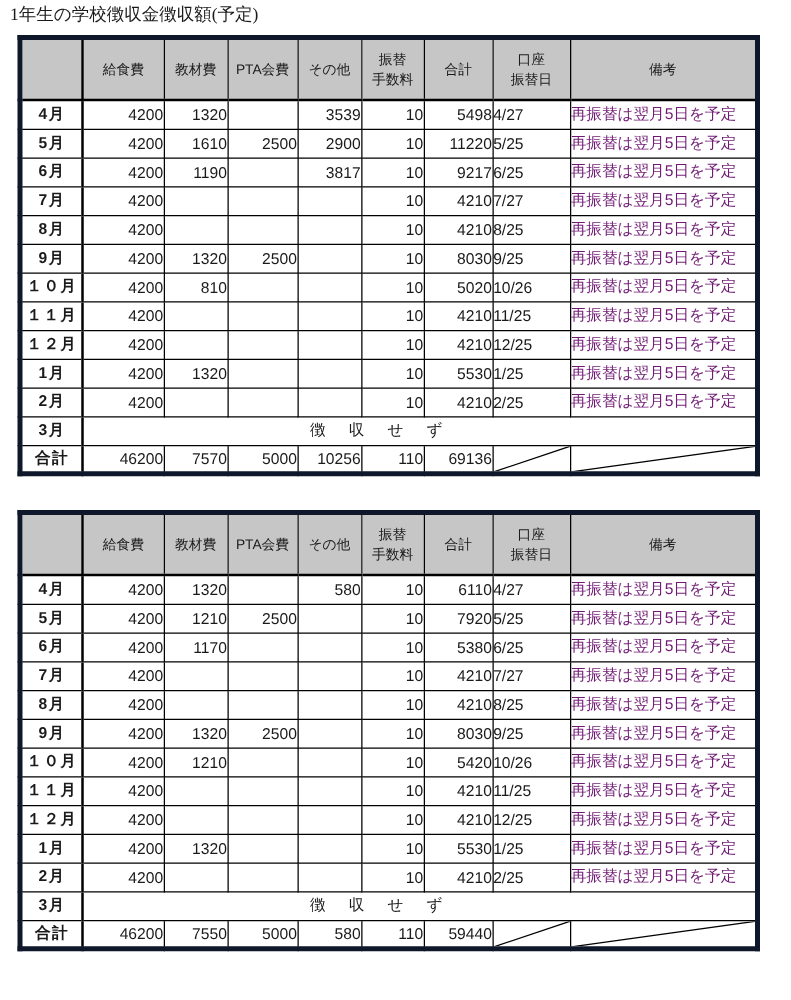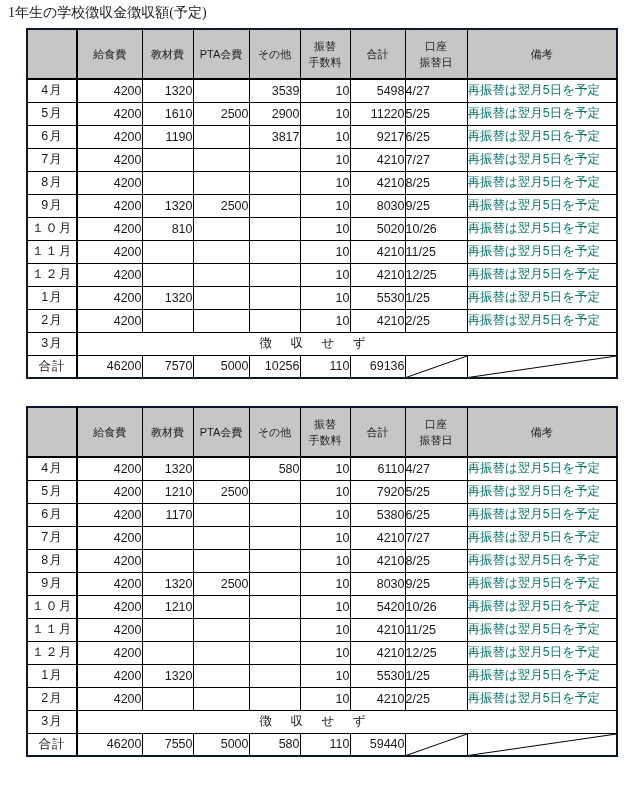--- a/index.html
+++ b/index.html
@@ -25,22 +25,22 @@
     margin: 0 0 8px 8px;
     white-space: nowrap;
   }
   .table-block.second {
     margin-top: 27px;
   }
   table.fee-table {
     border-collapse: collapse;
     table-layout: fixed;
     width: 590px;
-    margin-left: 26px;
-    border: 2px solid #0f172a;
+    margin-left: 14px;
+    border: 4px solid #0f172a;
   }
   .fee-table th, .fee-table td {
     border: 1px solid #000;
     overflow: hidden;
     white-space: nowrap;
     box-sizing: border-box;
     padding: 0;
   }
   .fee-table thead th {
     background: #c6c6c6;
@@ -53,24 +53,24 @@
     line-height: 16px;
   }
   .fee-table th:first-child, .fee-table td:first-child {
     border-right: 2px solid #000;
   }
   .fee-table tbody td {
     height: 23px;
     font-size: 12.5px;
     vertical-align: middle;
   }
-  .c-month  { text-align: center; letter-spacing: 1px; }
+  .c-month  { text-align: center; letter-spacing: 1px; font-weight: bold; }
   .c-num    { text-align: right; padding-right: 6px; }
   .c-date   { font-size: 13px; }
-  .c-remark { text-align: left; font-size: 9px; padding-left: 5px; color: #0f766e; }
+  .c-remark { text-align: left; font-size: 9px; padding-left: 5px; color: #701a75; }
   .march td.c-nocollect {
     text-align: center;
     padding-right: 66px;
     font-size: 12.5px;
     letter-spacing: 3px;
   }
   .total td { height: 25px; }
   .c-diag { padding: 0; }
   .c-diag svg { display: block; width: 100%; height: 100%; }
 </style>

